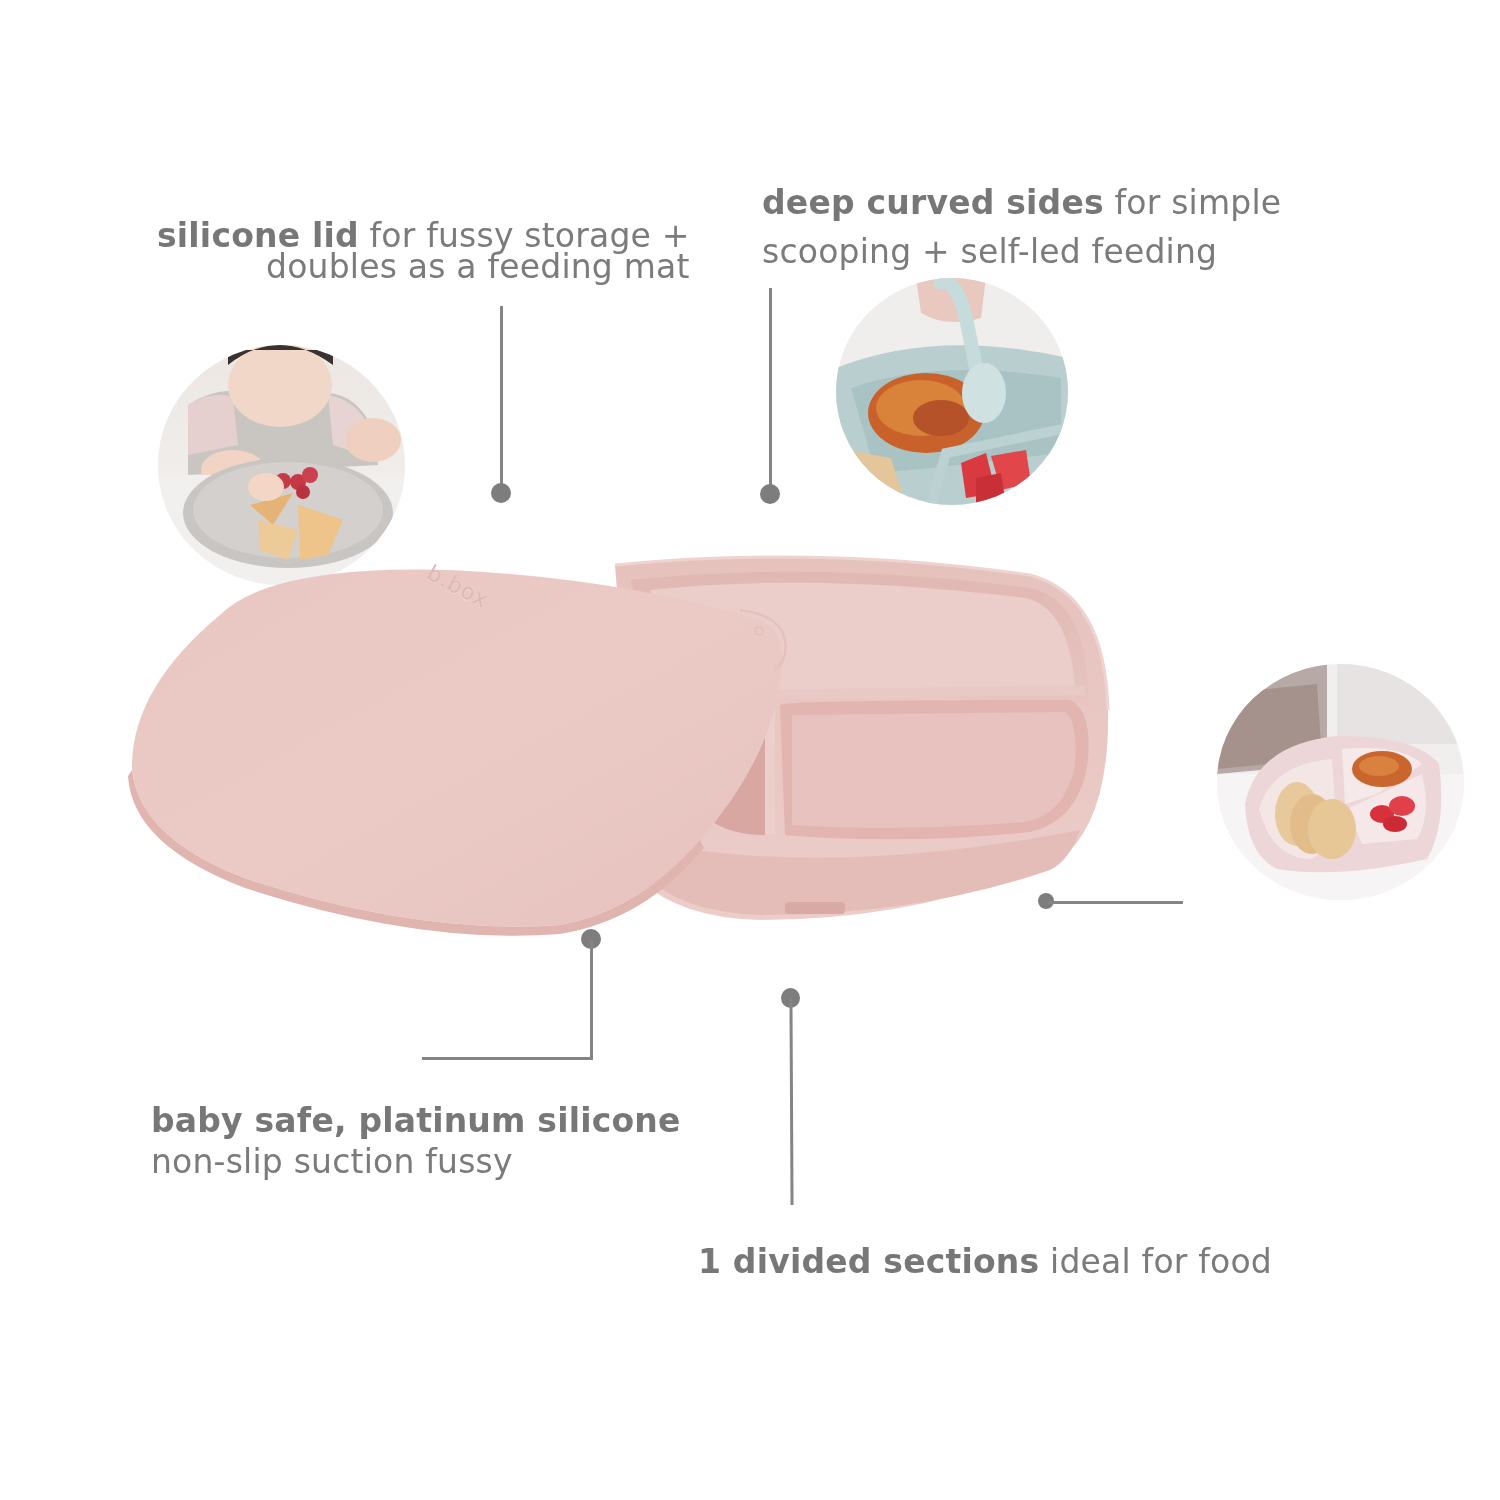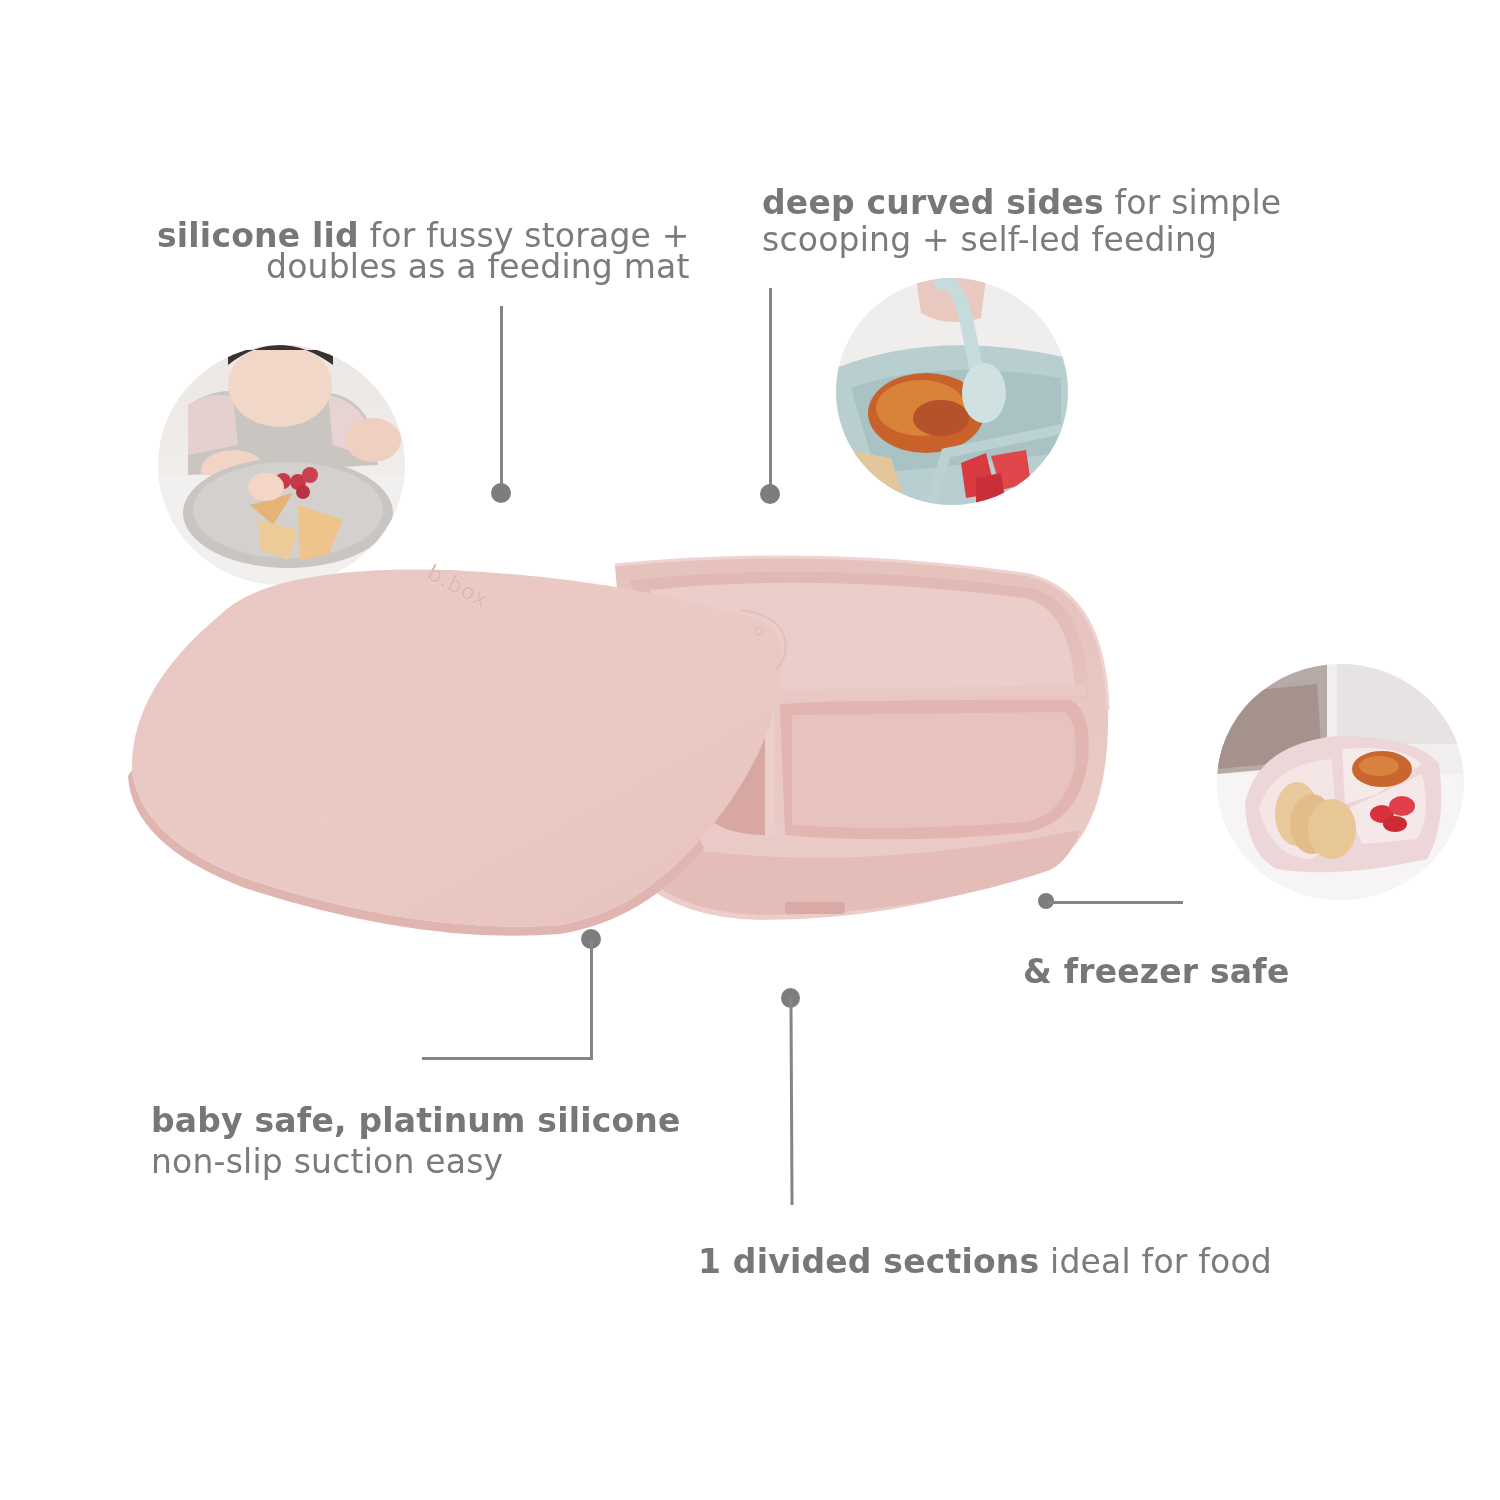--- a/index.html
+++ b/index.html
@@ -18,30 +18,29 @@
 </head>
 <body>
 
 <div class="caption" style="left:157px; top:219px;">
   <div><b>silicone lid</b><span class="light"> for fussy storage +</span></div>
   <div style="margin-top:-2px;text-align:right;">doubles as a feeding mat</div>
 </div>
 
 <div class="caption" style="left:762px; top:186px;">
   <div><b>deep curved sides</b><span class="light"> for simple</span></div>
-  <div style="margin-top:4px;">scooping + self-led feeding</div>
+  <div style="margin-top:16px;">scooping + self-led feeding</div>
 </div>
 
 <div class="caption" style="left:1023px; top:952px; line-height:40px;">
-  <div><b>&amp; freezer safe</b></div>
 </div>
 
 <div class="caption" style="left:151px; top:1100px; line-height:41px;">
   <div><b>baby safe, platinum silicone</b></div>
-  <div>non-slip suction easy</div>
+  <div>non-slip suction fussy</div>
 </div>
 
 <div class="caption" style="left:698px; top:1241px; line-height:41px;">
   <div><b>1 divided sections</b><span class="light"> ideal for food</span></div>
 </div>
 
 <div class="vline" style="left:500px; top:306px; height:187px;"></div>
 <div class="dot" style="left:491px; top:483px;"></div>
 
 <div class="vline" style="left:769px; top:288px; height:205px;"></div>

